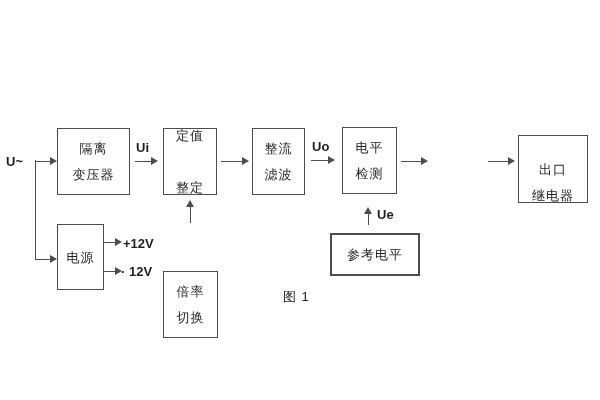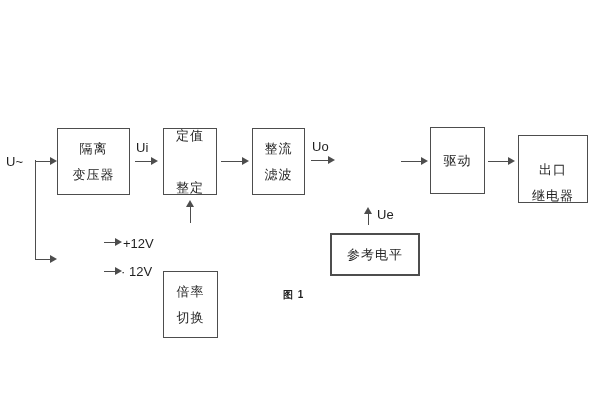--- a/index.html
+++ b/index.html
@@ -14,25 +14,25 @@
     overflow:hidden;
   }
   .box{
     position:absolute;border:1.5px solid var(--line);background:var(--bg);
     display:flex;flex-direction:column;justify-content:center;align-items:center;
     gap:13px;font-size:13px;font-weight:500;color:var(--text);
     box-sizing:border-box;line-height:1;letter-spacing:1px;
   }
   .box.thick{border-width:2px;}
   .lbl{
-    position:absolute;font-size:13px;font-weight:400;color:var(--text);
+    position:absolute;font-size:13px;font-weight:700;color:var(--text);
     line-height:1;white-space:nowrap;
   }
   .caption{
-    position:absolute;font-size:10px;font-weight:700;color:var(--text);
+    position:absolute;font-size:13px;font-weight:400;color:var(--text);
     line-height:1;letter-spacing:1px;
   }
   
   .harrow{position:absolute;height:9px;}
   .harrow .shaft{position:absolute;left:0;right:5px;top:3.7px;height:1.6px;background:var(--line);}
   .harrow .head{position:absolute;right:0;top:0;width:0;height:0;
     border-top:4.5px solid transparent;border-bottom:4.5px solid transparent;
     border-left:7px solid var(--line);}
   
   .varrow{position:absolute;width:9px;}
@@ -56,30 +56,34 @@
   <div class="box" style="left:163px;top:128px;width:54px;height:67px;justify-content:space-between;">
     <span>定值</span>
     <span>整定</span>
   </div>
 
   <div class="box" style="left:252px;top:128px;width:53px;height:67px;text-align:right;">
     <span>整流</span>
     <span>滤波</span>
   </div>
 
+  <div class="box" style="left:342px;top:127px;width:55px;height:67px;">
+    <span>电平</span>
+    <span>检测</span>
+  </div>
 
-  <div class="box" style="left:430px;top:127px;width:55px;height:67px;">
-    <span>驱动</span>
-  </div>
 
   <div class="box" style="left:518px;top:135px;width:70px;height:68px;justify-content:flex-end;">
     <span>出口</span>
     <span>继电器</span>
   </div>
 
+  <div class="box" style="left:57px;top:224px;width:47px;height:66px;">
+    <span>电源</span>
+  </div>
 
   <div class="box" style="left:163px;top:223px;width:55px;height:67px;margin-top:48px;">
     <span>倍率</span>
     <span>切换</span>
   </div>
 
   <div class="box thick" style="left:330px;top:233px;width:90px;height:43px;justify-content:center;">
     <span>参考电平</span>
   </div>
 

